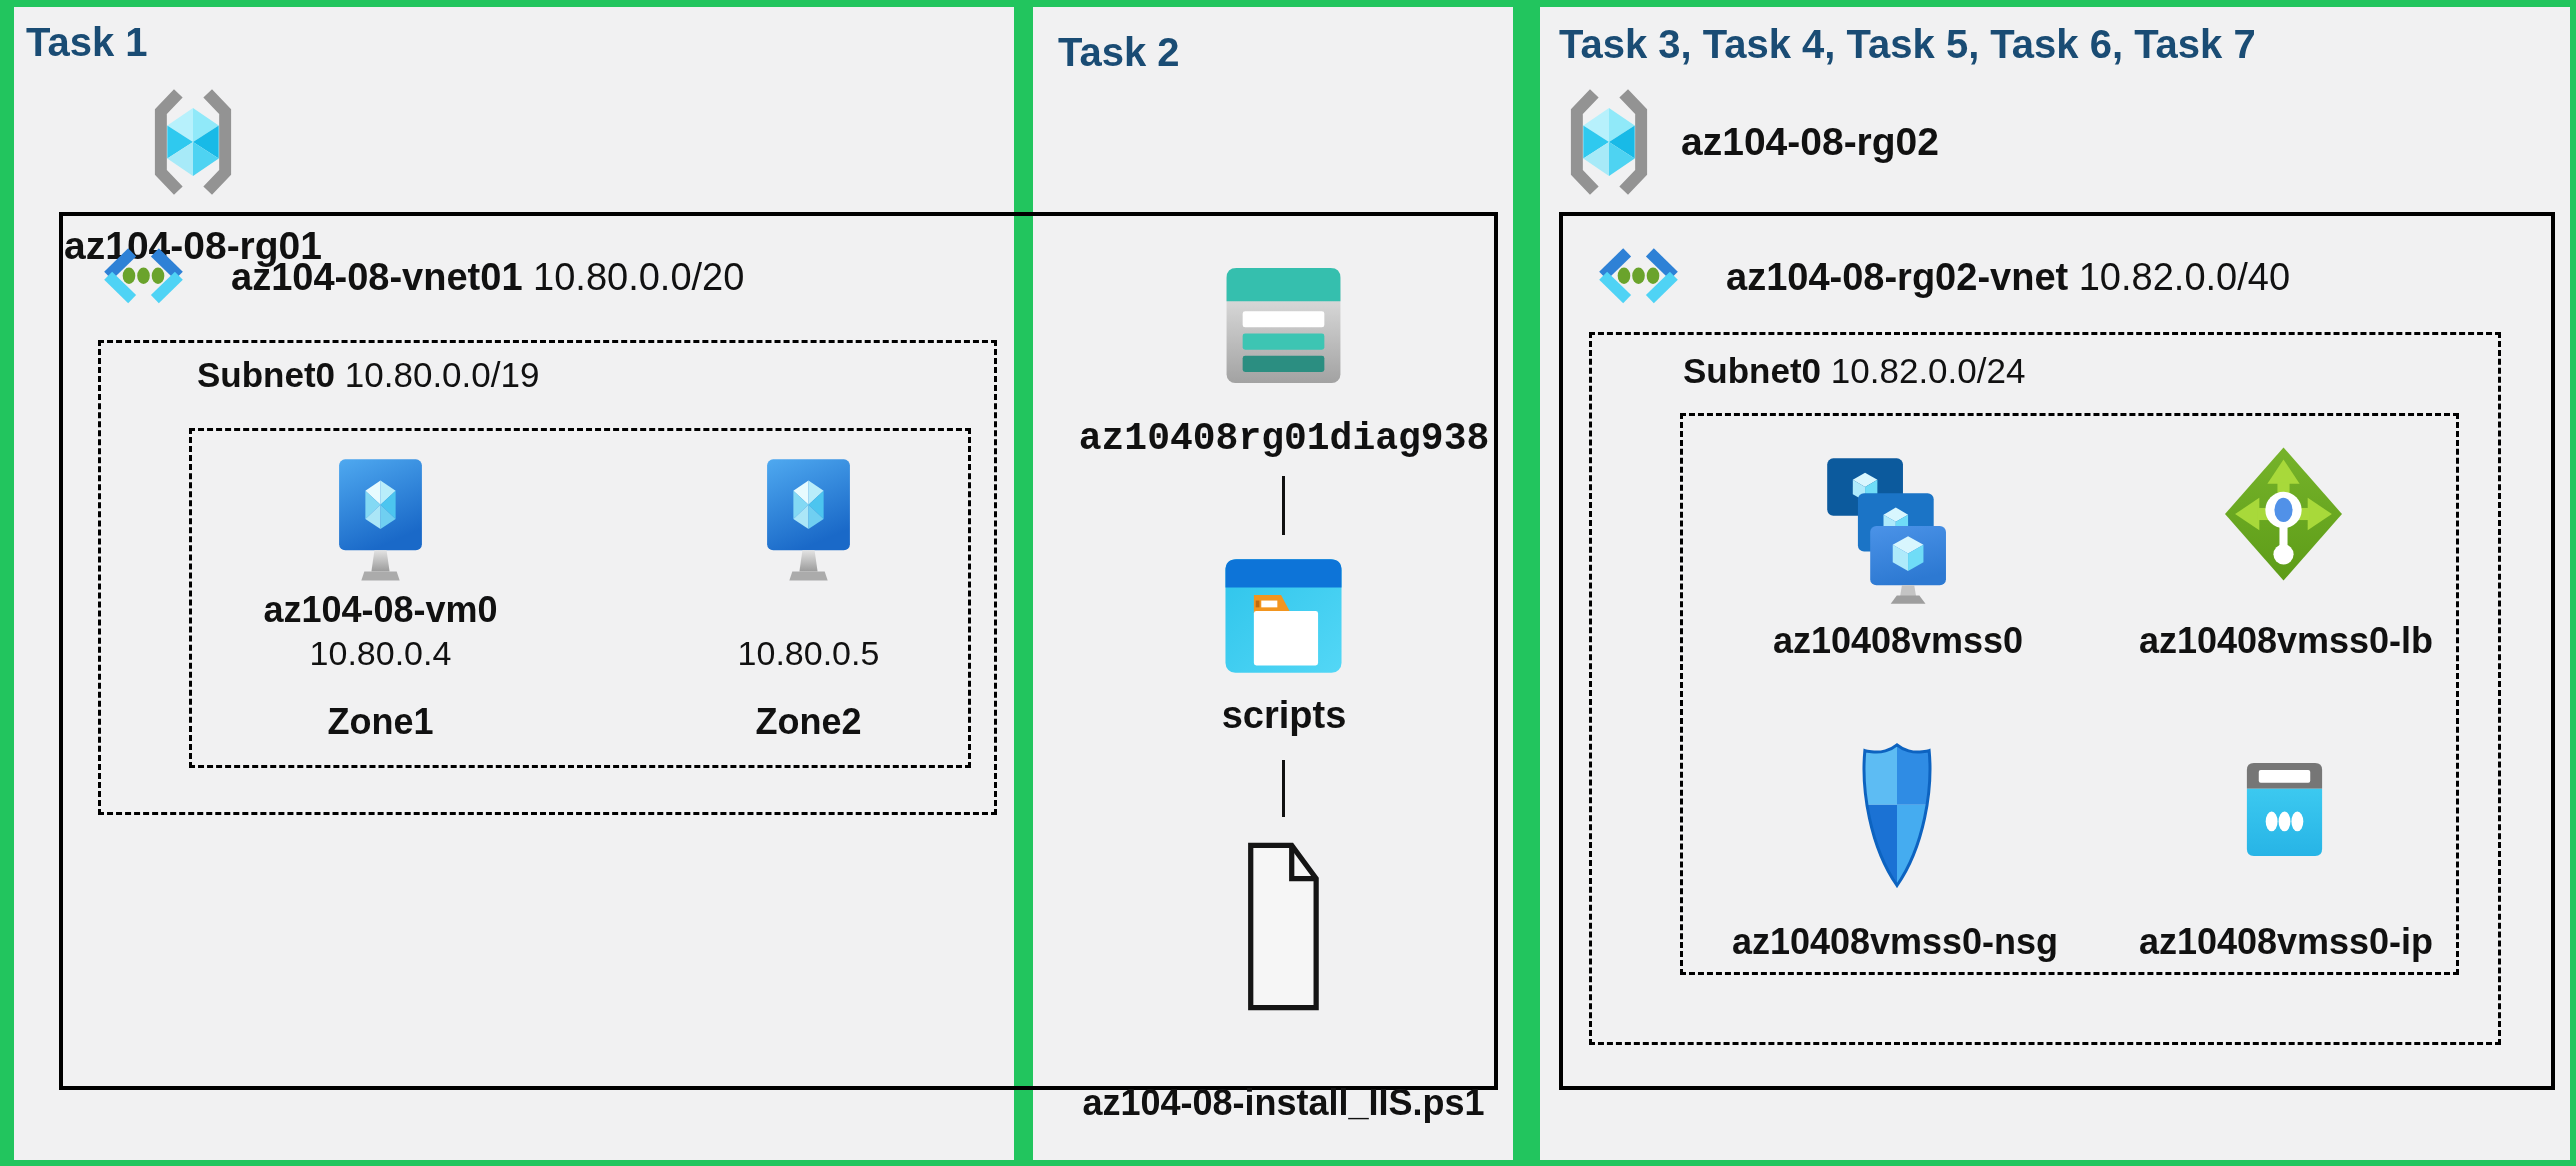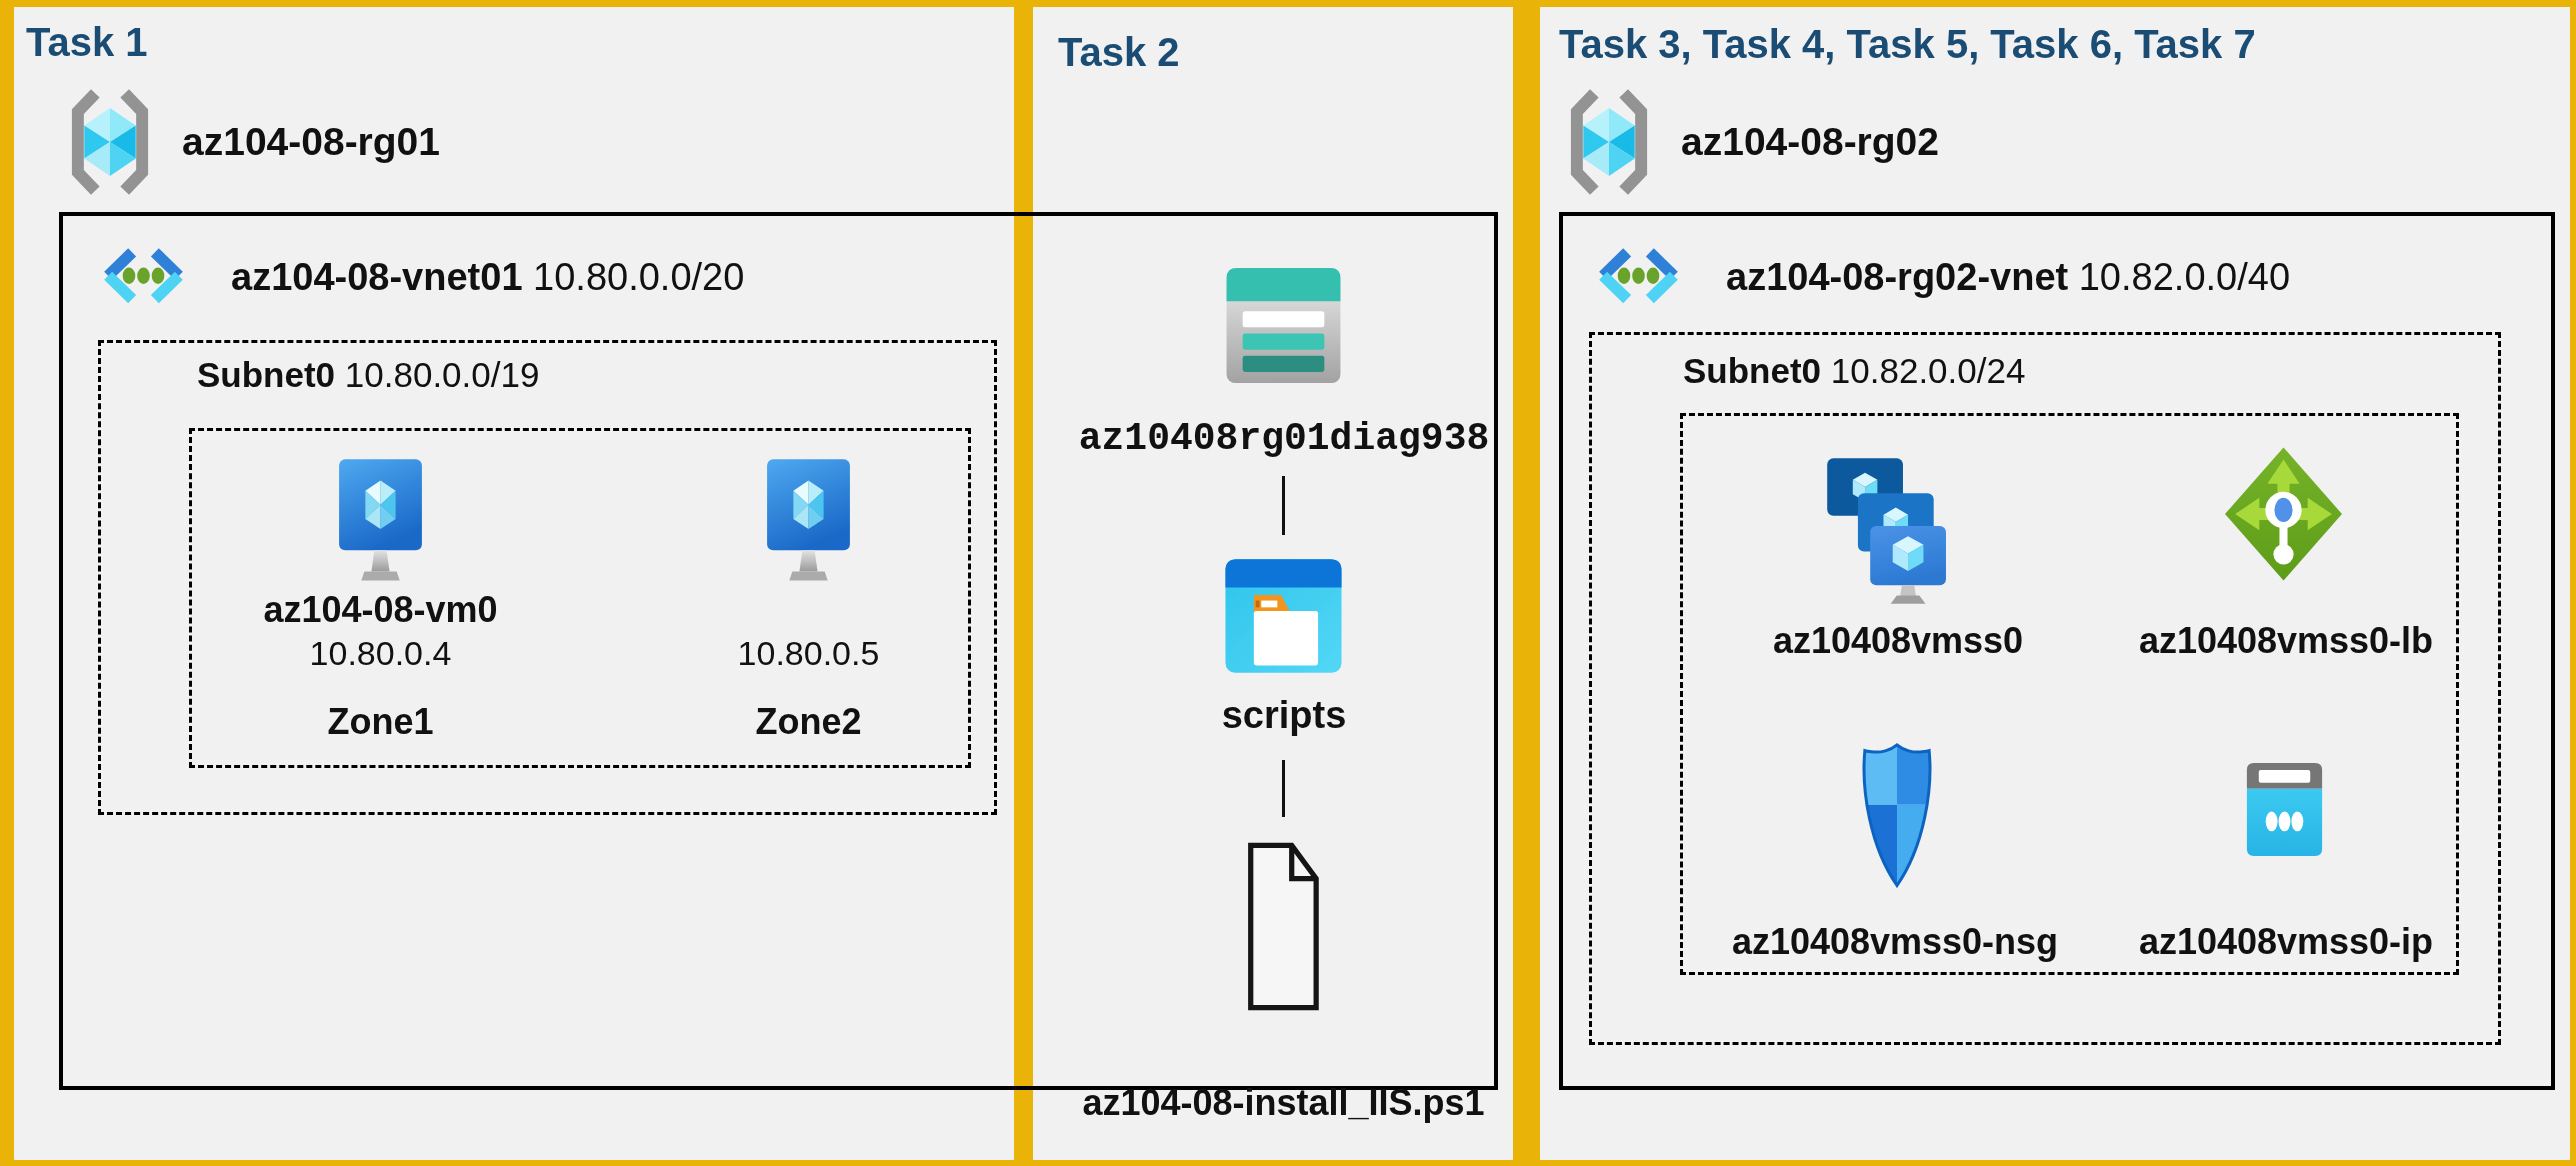--- a/index.html
+++ b/index.html
@@ -1,18 +1,18 @@
 <!DOCTYPE html>
 <html style="font-size:10.8px"><head>
 <meta charset="utf-8">
 <style>
   html,body{margin:0;padding:0;background:#ffffff;}
   *{box-sizing:border-box;}
   .stage{
-    position:relative;width:2576px;height:1166px;background:#eab308;
+    position:relative;width:2576px;height:1166px;background:#22c55e;
     font-family:"Liberation Sans",sans-serif;color:#111;overflow:hidden;
   }
   .panel{position:absolute;top:6.7px;height:1153px;background:#f1f1f2;}
   #panel-1{left:13.5px;width:1000px;}
   #panel-2{left:1033px;width:480px;}
   #panel-3{left:1540px;width:1030px;}
 
   .task-header{position:absolute;font-size:40px;font-weight:700;color:#1a4c74;white-space:nowrap;}
   #h-task1{left:26px;top:20px;}
   #h-task2{left:1058px;top:30px;}
@@ -22,21 +22,21 @@
   #box-left{left:59px;width:1439px;}
   #box-right{left:1559px;width:996px;}
 
   .dashedbox{position:absolute;border:3.4px dashed #000;}
   #subnet-box-1{left:98px;top:340px;width:899px;height:475px;}
   #inner-box-1{left:189px;top:428px;width:782px;height:340px;}
   #subnet-box-3{left:1589px;top:332px;width:912px;height:713px;}
   #inner-box-3{left:1680px;top:413px;width:779px;height:562px;}
 
   .rg-row{position:absolute;display:flex;align-items:center;gap:26px;}
-  #rg-row-1{left:64px;top:86px;height:112px;}
+  #rg-row-1{left:64px;top:86px;height:112px;flex-direction:column;}
   #rg-row-2{left:1563px;top:86px;height:112px;}
   .rg-row .icon{width:92px;height:112px;flex:0 0 auto;}
   .rg-label{font-size:39px;font-weight:700;white-space:nowrap;}
 
   .vnet-row{position:absolute;display:flex;align-items:center;gap:37px;}
   #vnet-row-1{left:93px;top:235px;height:84px;}
   #vnet-row-3{left:1588px;top:235px;height:84px;}
   .vnet-row .icon{width:101px;height:74px;flex:0 0 auto;}
   .vnet-label{font-size:38px;white-space:nowrap;}
   .vnet-label .b{font-weight:700;}

